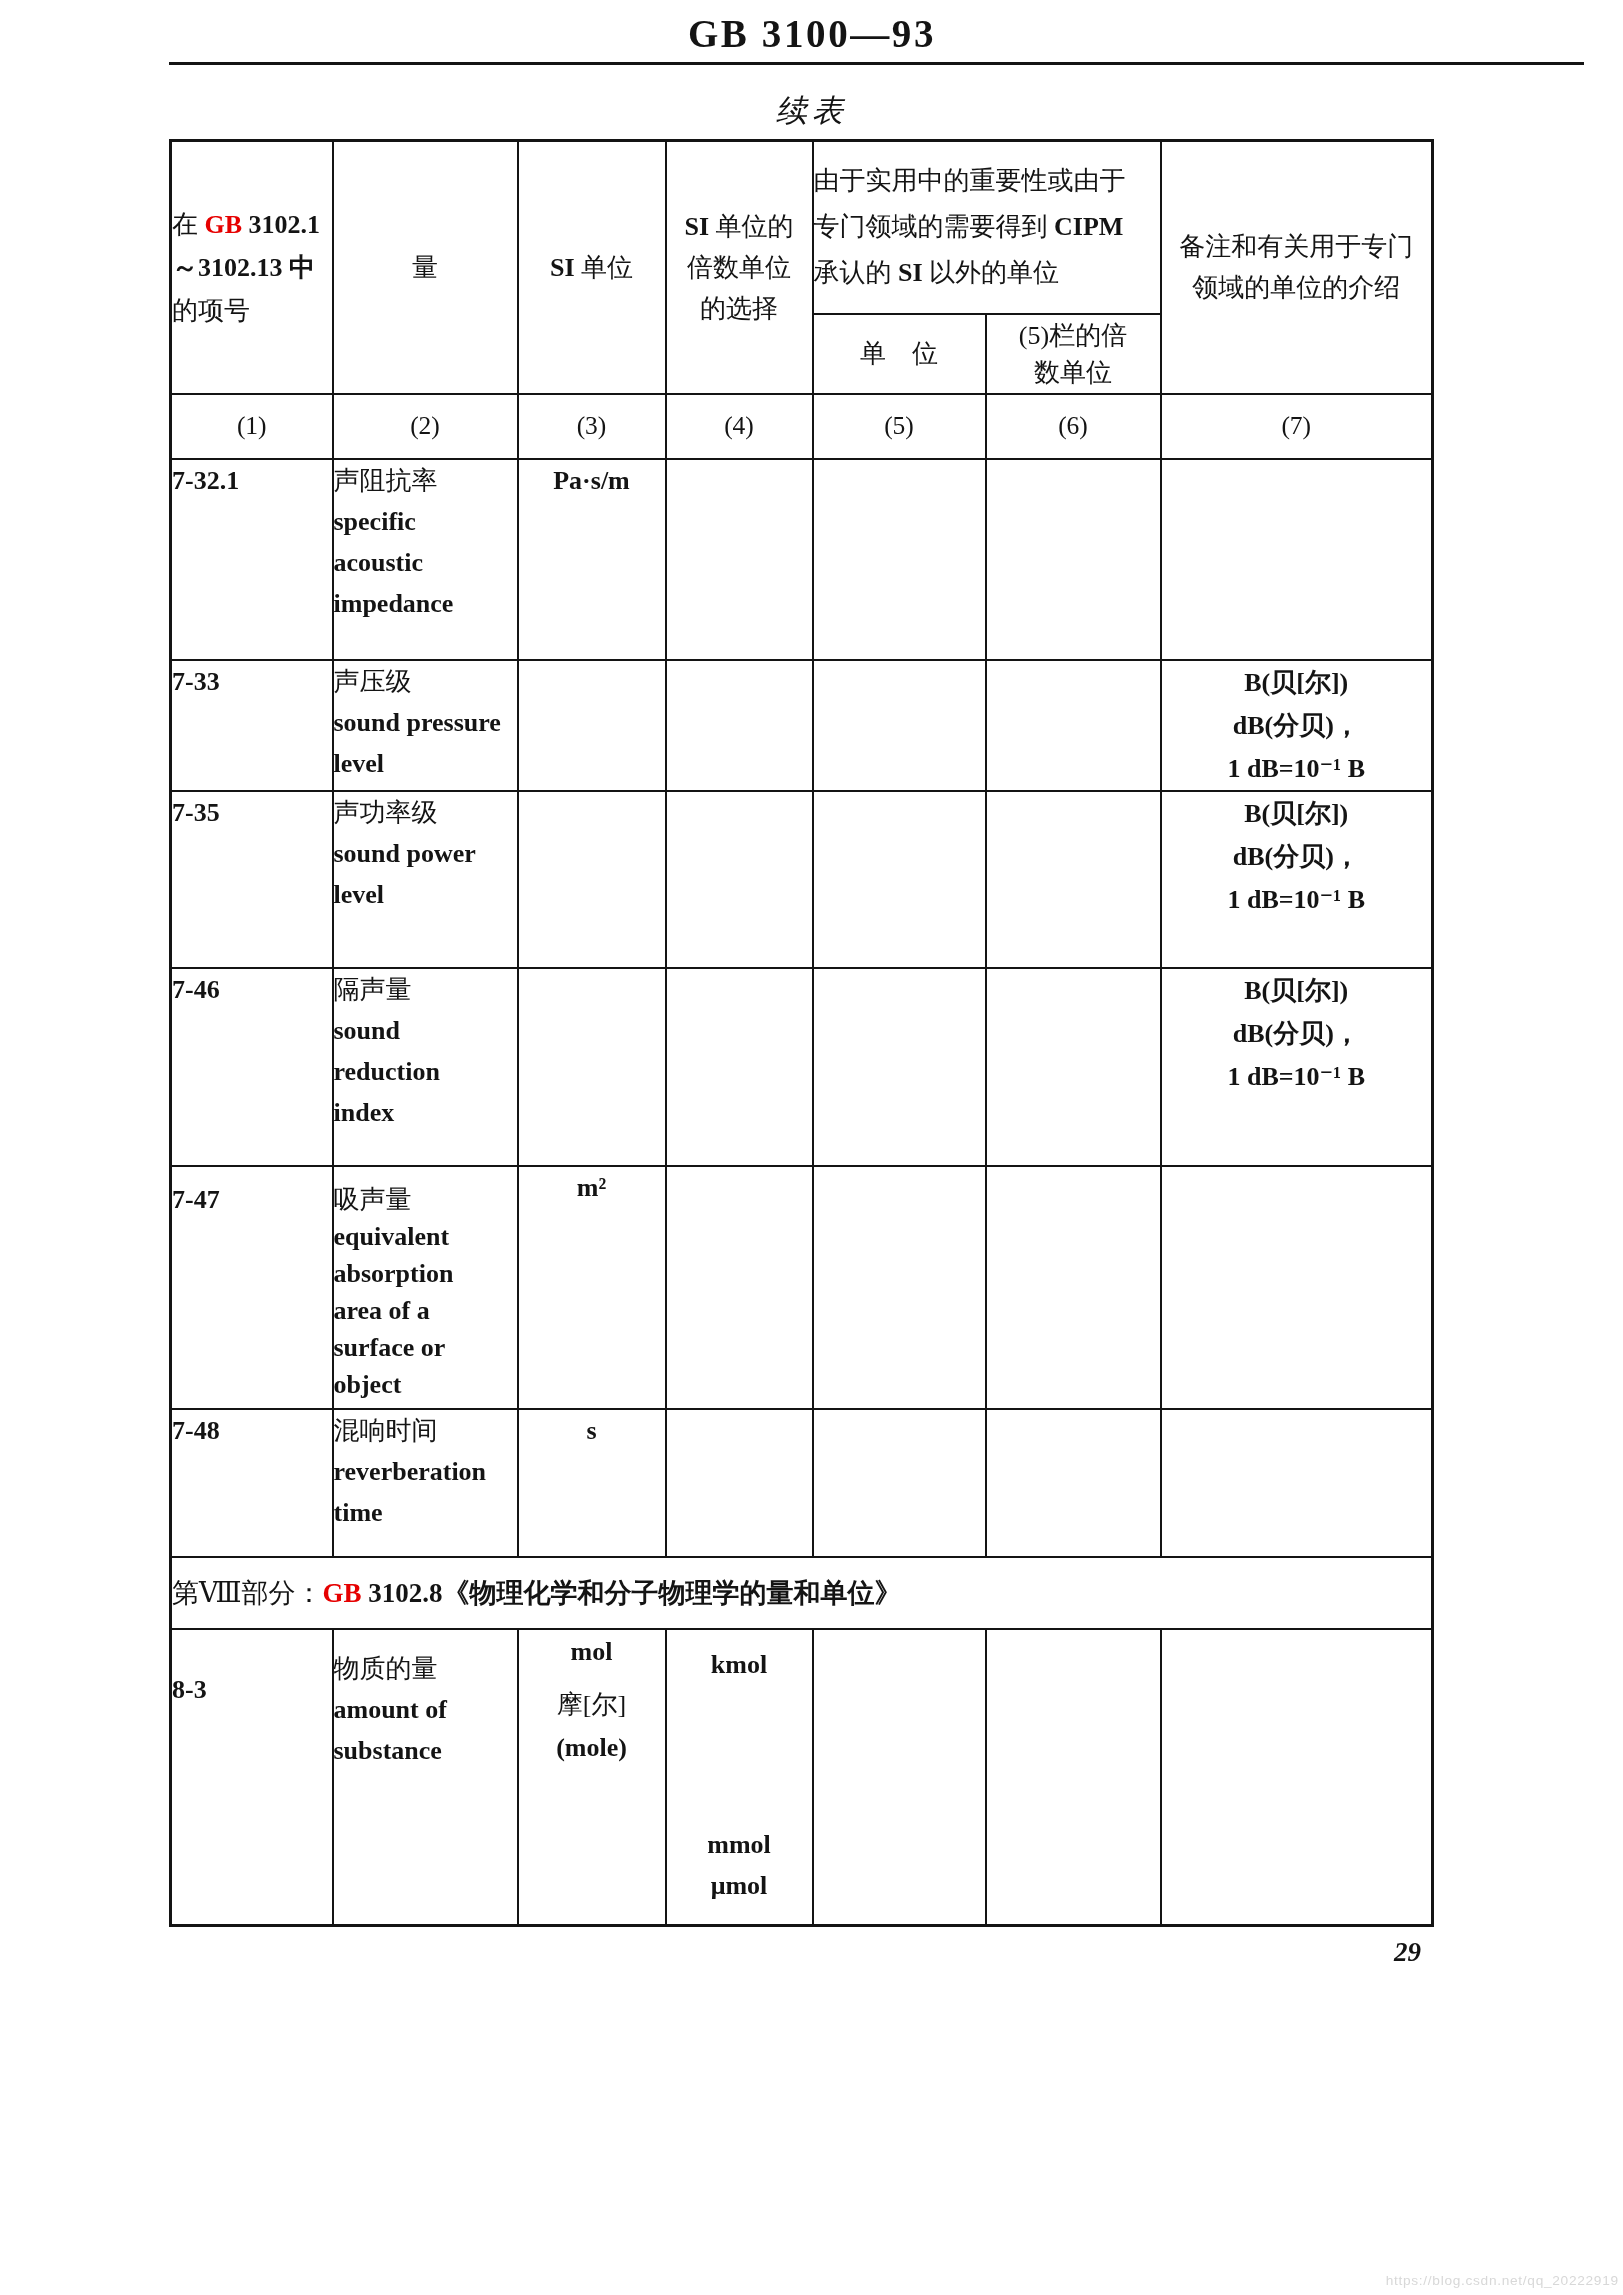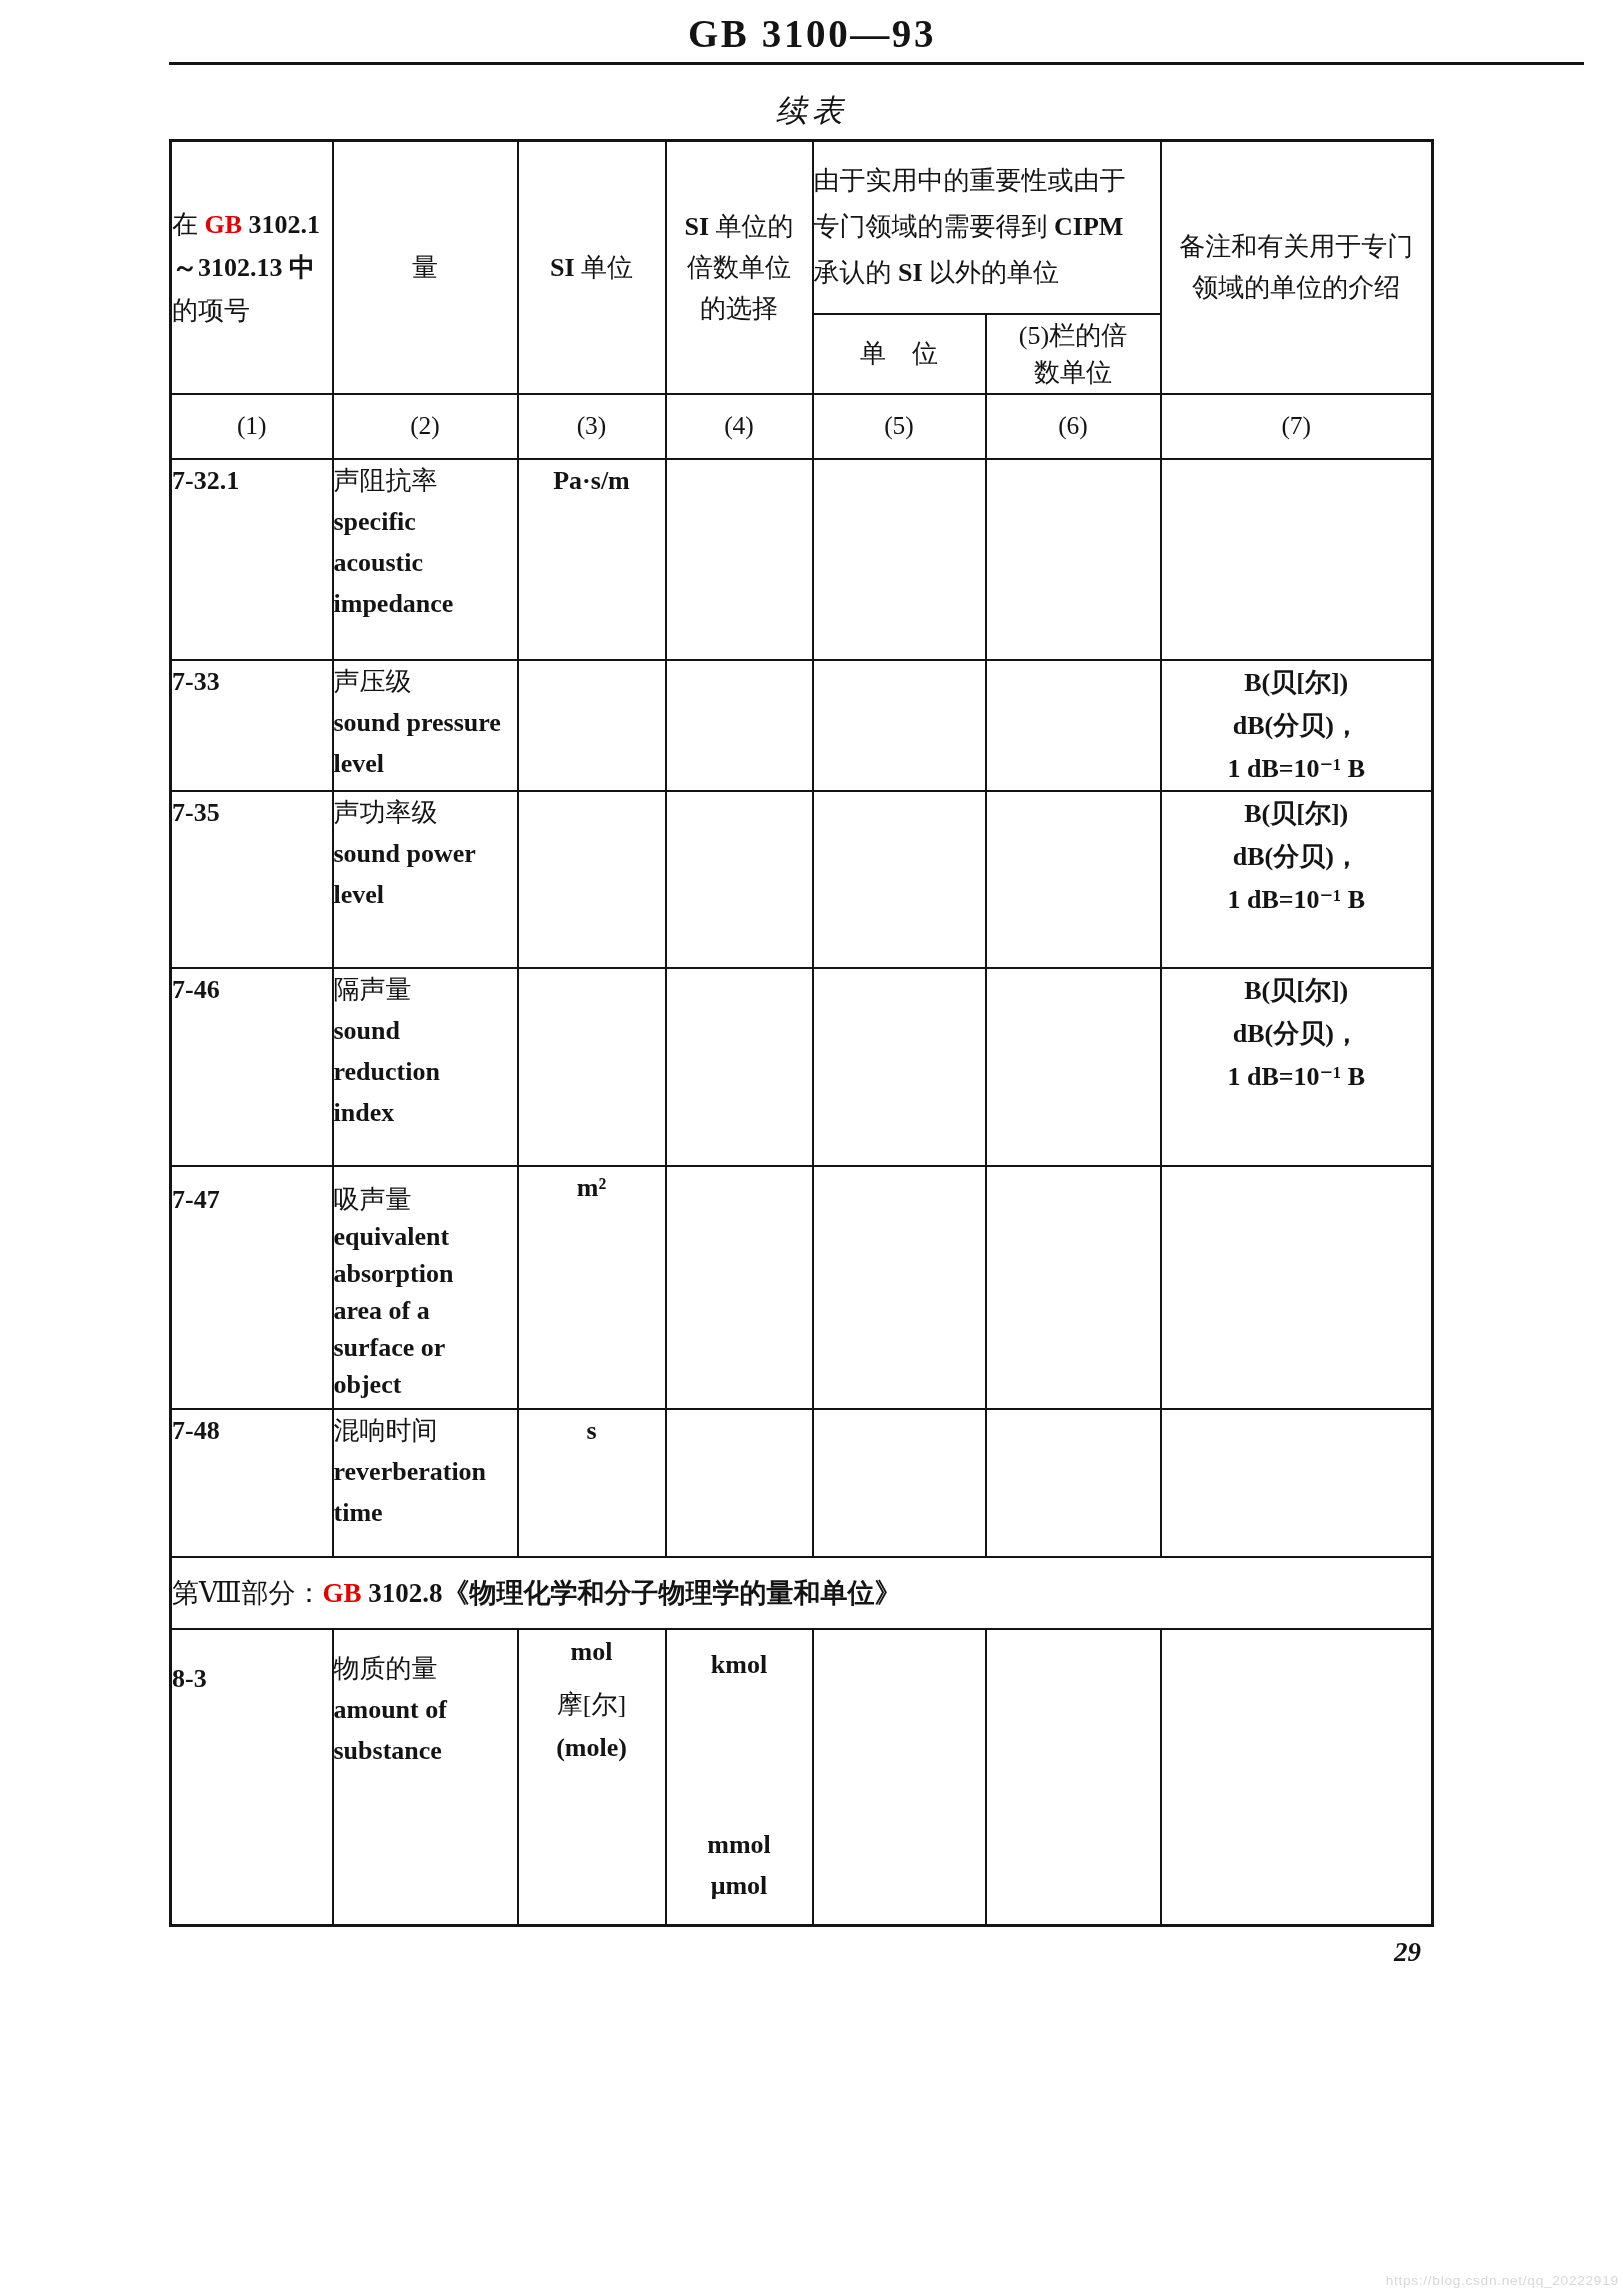--- a/index.html
+++ b/index.html
@@ -238,21 +238,21 @@
     <td></td>
   </tr>
 
   <tr style="height:72px">
     <td colspan="7" class="section-cell">
       <span>第Ⅷ部分：</span><span class="red">GB</span><span class="bold"> 3102.8《物理化学和分子物理学的量和单位》</span>
     </td>
   </tr>
 
   <tr style="height:297px">
-    <td class="body-cell bold" style="padding-top:28px">8-3</td>
+    <td class="body-cell bold" style="padding-top:39px">8-3</td>
     <td class="body-cell" style="padding-top:18px">
       <span class="line">物质的量</span>
       <span class="line bold">amount of</span>
       <span class="line bold">substance</span>
     </td>
     <td class="mol-cell">
       <span class="line bold">mol</span>
       <span class="line mol-gap">摩[尔]</span>
       <span class="line bold">(mole)</span>
     </td>

